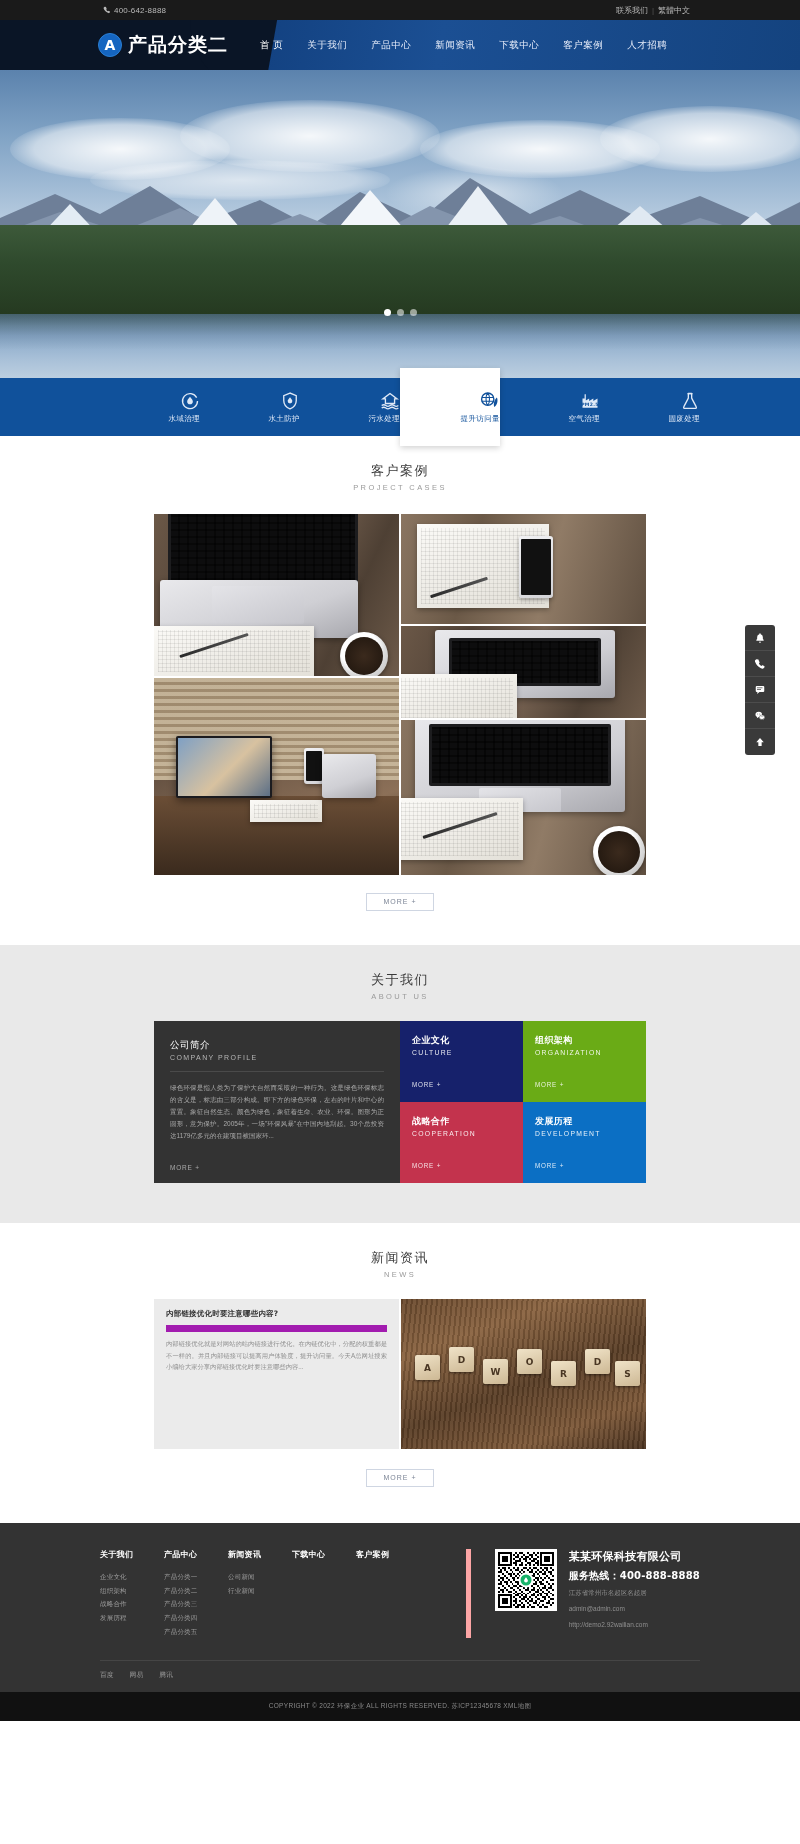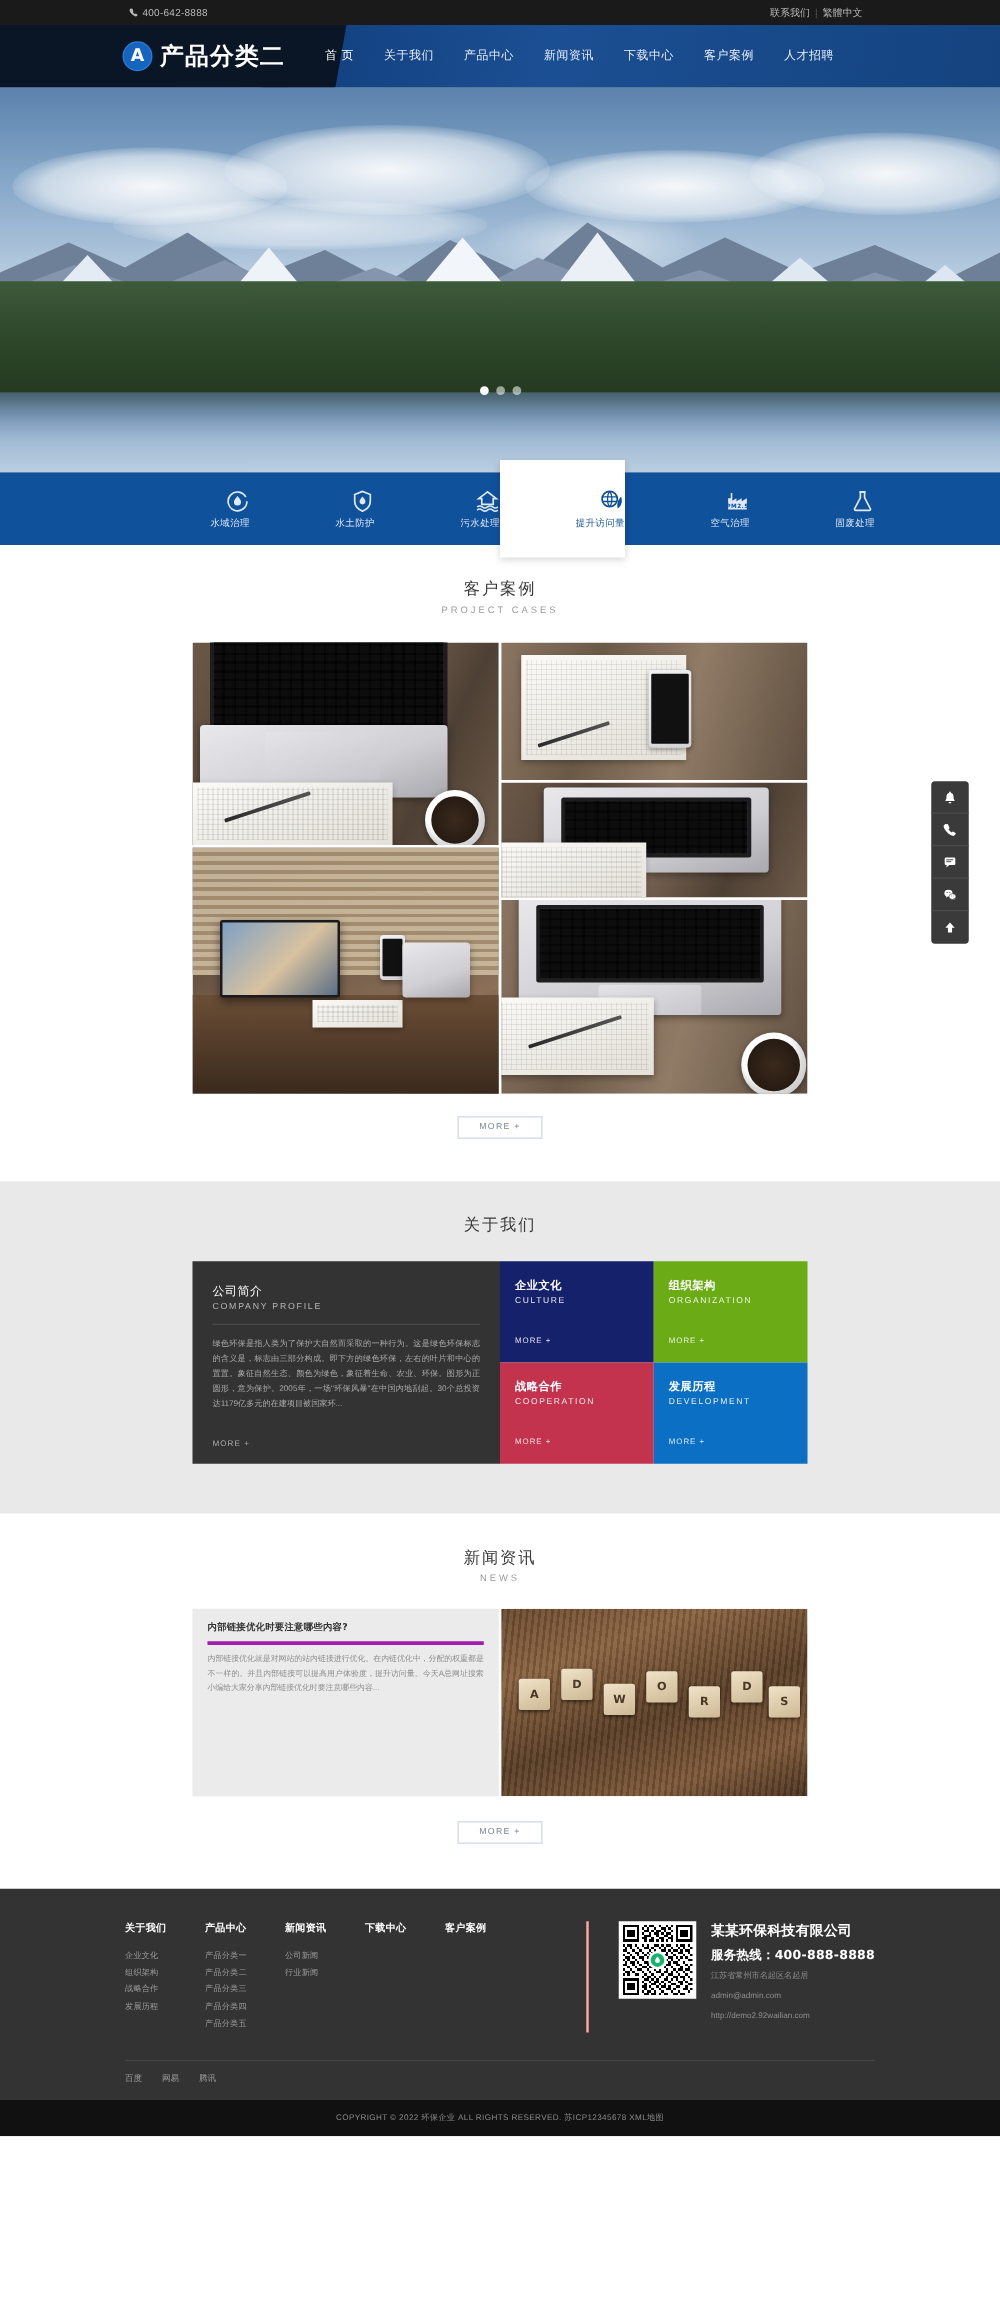--- a/index.html
+++ b/index.html
@@ -390,40 +390,40 @@
   }
   .news-list { width:245px; display:flex; flex-direction:column; gap:2px; }
   .news-item {
     background:#ebebeb;
     padding:10px 12px 8px;
     flex:1;
     cursor:pointer;
   }
   .news-item h4 {
     font-size:7.5px; color:#333; font-weight:bold; letter-spacing:.2px;
-    padding-bottom:6px; border-bottom:3px solid #a21caf; margin-bottom:6px;
+    padding-bottom:6px; border-bottom:7px solid #a21caf; margin-bottom:6px;
     font-family:"DejaVu Sans","Liberation Sans",sans-serif;
   }
   .news-item p { font-size:6.3px; line-height:1.85; color:#8e8e8e; text-align:justify;}
   .news-img { width:245px; overflow:hidden; position:relative; }
 
   
   .footer { background:#333333; padding:26px 0 0; }
   .footer-inner { width:600px; margin:0 auto; display:flex; }
   .fcols { display:flex; flex:1; gap:0; }
   .fcol { width:64px; }
   .fcol h5 {
     color:#fff; font-size:8px; font-weight:bold; margin-bottom:10px; letter-spacing:.3px;
     font-family:"DejaVu Sans","Liberation Sans",sans-serif;
   }
   .fcol a {
     display:block; color:#9b9b9b; font-size:6.5px; text-decoration:none;
     line-height:2.1; letter-spacing:.2px;
   }
-  .fright { display:flex; gap:12px; padding-left:24px; border-left:2px solid #fca5a5; }
+  .fright { display:flex; gap:12px; padding-left:24px; border-left:5px solid #fca5a5; }
   .qr {
     width:62px;height:62px;background:#fff;padding:3px;position:relative;
   }
   .qr-img { width:100%; height:100%; position:relative; background:#fff; }
   .qr-center {
     position:absolute;left:50%;top:50%;transform:translate(-50%,-50%);
     width:15px;height:15px;border-radius:50%;background:#19b36b;
     display:flex;align-items:center;justify-content:center;
     border:2px solid #fff;
   }
@@ -661,20 +661,21 @@
     </div>
 
   </div>
   <div style="height:18px"></div>
   <a class="more-btn" href="#">MORE +</a>
 </div>
 
 <div class="about">
   <div class="sec-title">
     <div class="cn">关于我们</div>
+    <div class="en">ABOUT US</div>
   </div>
   <div class="about-wrap">
     <div class="profile">
       <h3>公司简介</h3>
       <div class="en">COMPANY PROFILE</div>
       <div class="rule"></div>
       <p>绿色环保是指人类为了保护大自然而采取的一种行为。这是绿色环保标志的含义是，标志由三部分构成。即下方的绿色环保，左右的叶片和中心的置置。象征自然生态、颜色为绿色，象征着生命、农业、环保。图形为正圆形，意为保护。2005年，一场"环保风暴"在中国内地刮起。30个总投资达1179亿多元的在建项目被国家环...</p>
       <div class="more">MORE +</div>
     </div>
     <div class="tiles">

